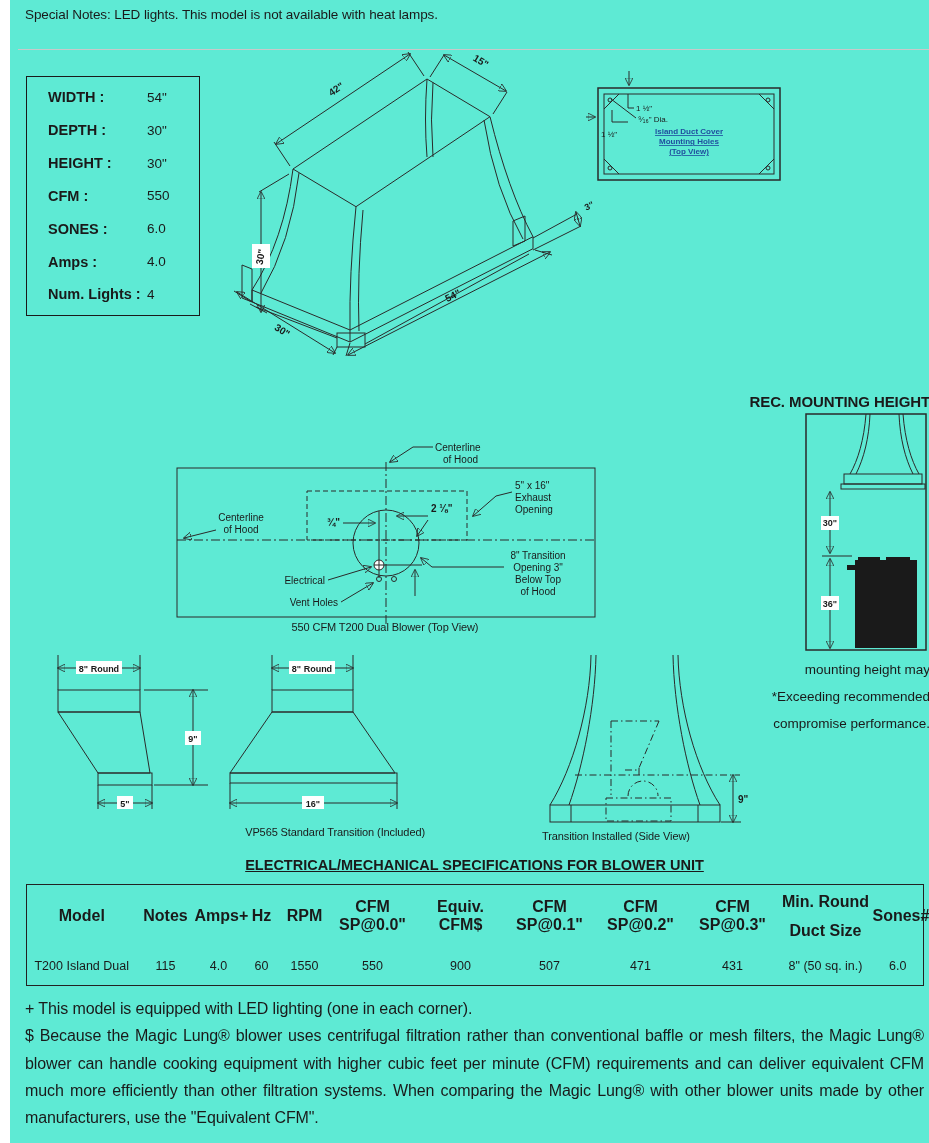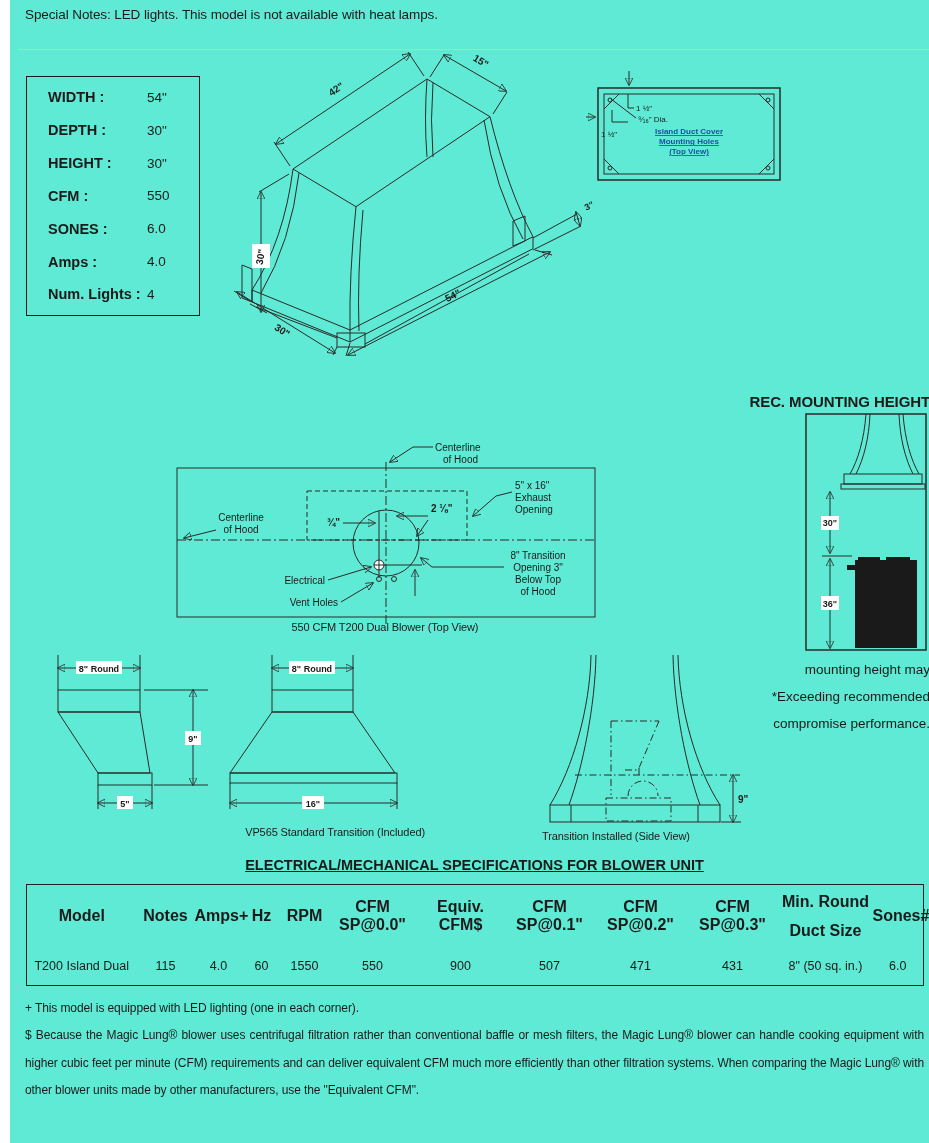--- a/index.html
+++ b/index.html
@@ -20,21 +20,21 @@
   .conn-caption{left:165px;top:621px;width:420px;text-align:center;}
   .mount-note{left:716px;top:656px;width:204px;text-align:right;font-size:13.5px;line-height:27px;}
   .vp-caption{left:30px;top:826px;width:385px;text-align:right;}
   .side-caption{left:532px;top:830px;width:210px;}
   .blower-title{left:16px;top:857px;width:897px;text-align:center;font-weight:bold;font-size:14.5px;text-decoration:underline;}
   .blower-table{left:16px;top:884px;}
   table{border-collapse:collapse;table-layout:fixed;width:897px;border:1.5px solid #222;}
   th{font-size:16px;font-weight:bold;padding:0;text-align:center;height:62px;vertical-align:middle;}
   td{font-size:12.5px;font-weight:normal;padding:0;text-align:center;height:38px;vertical-align:middle;}
   .th-two span{display:block;line-height:29px;}
-  .footnotes{left:15px;top:995px;width:899px;font-size:12px;line-height:27.3px;letter-spacing:-0.1px;}
+  .footnotes{left:15px;top:995px;width:899px;font-size:16px;line-height:27.3px;letter-spacing:-0.1px;}
   .footnotes p{margin:0;}
   .footnotes .just{text-align:justify;}
   svg{overflow:visible;}
   svg line,svg path,svg polyline,svg polygon,svg rect,svg circle{stroke:#2a2a2a;stroke-width:1;fill:none;}
   svg .fillwhite{fill:#fff;}
   svg .fillblack{fill:#1a1a1a;stroke:none;}
   svg text{stroke:none;fill:#1a1a1a;font-family:"Liberation Sans","DejaVu Sans",sans-serif;}
   .dimtxt{font-size:10px;font-weight:600;}
   .dimtxt-s{font-size:9px;font-weight:600;}
   .lbltxt{font-size:10px;}

